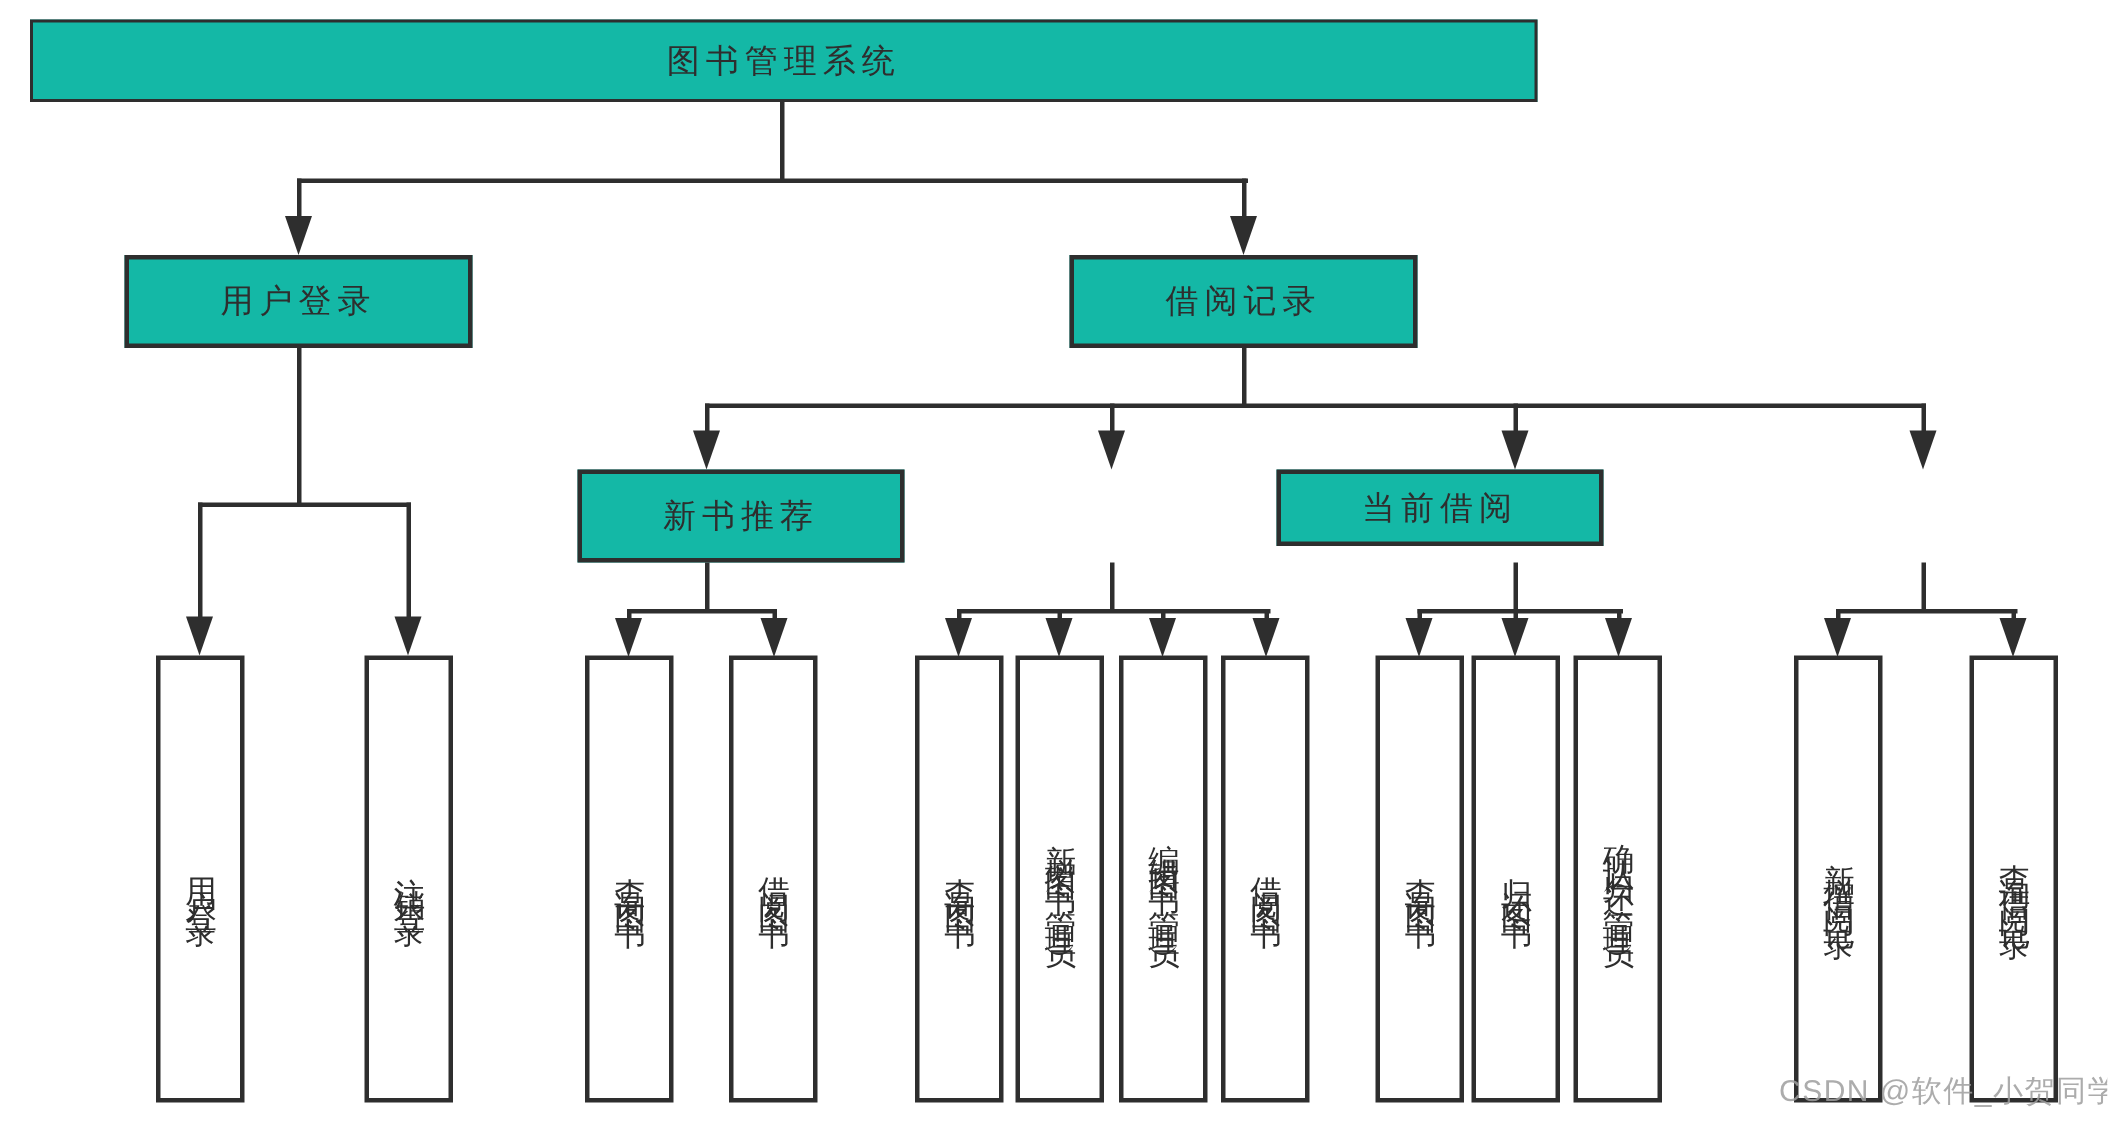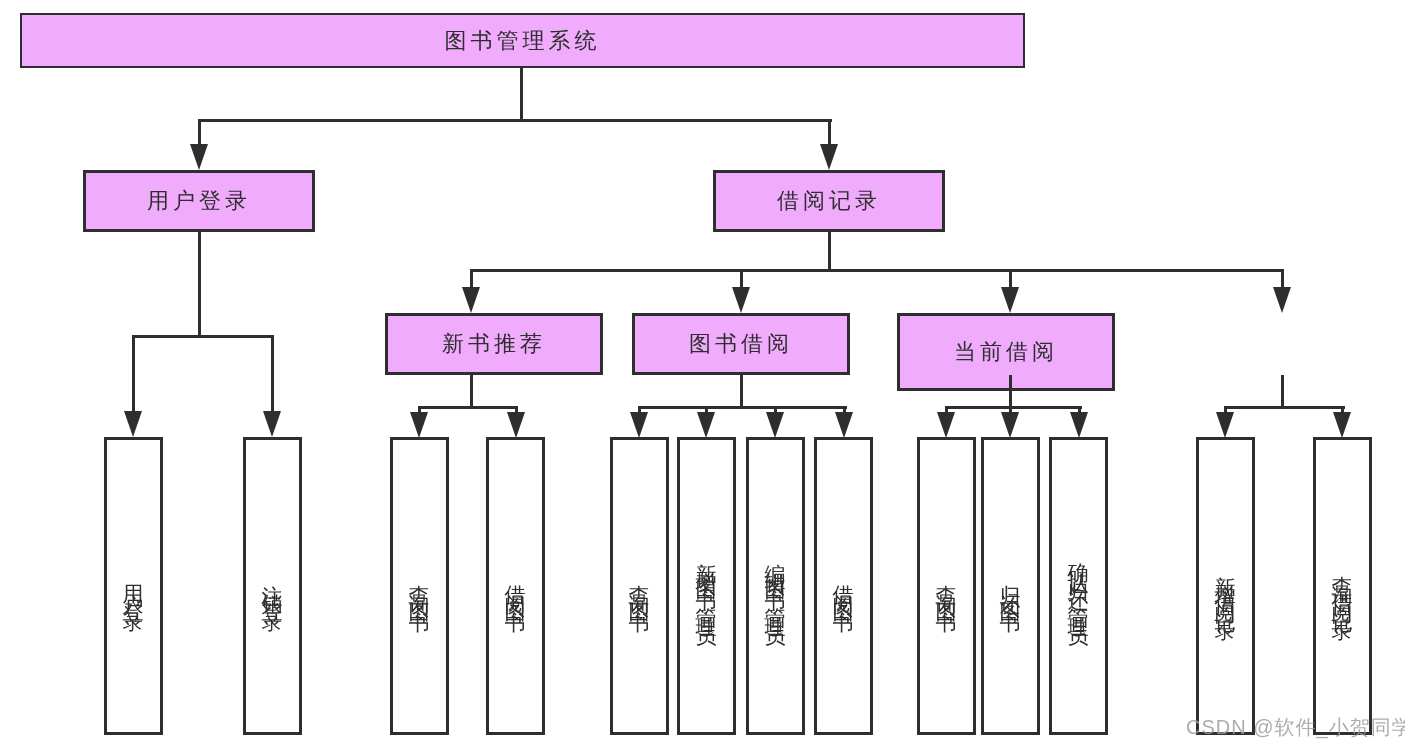--- a/index.html
+++ b/index.html
@@ -8,21 +8,21 @@
     --bg:#ffffff;
     --wm:#9e9e9e;
   }
   html,body{margin:0;padding:0;background:#fff;}
   .canvas{
     position:relative;width:1405px;height:747px;background:var(--bg);
     overflow:hidden;font-family:"Liberation Sans","DejaVu Sans",sans-serif;
   }
   .canvas *{box-sizing:border-box;}
   .box{
-    position:absolute;border:3px solid var(--line);background:#f0abfc;
+    position:absolute;border:3px solid var(--line);background:#14b8a6;
     display:flex;align-items:center;justify-content:center;
   }
   .box span{
     font-size:22px;letter-spacing:4px;color:var(--text);white-space:nowrap;
   }
   .root{left:20px;top:13px;width:1005px;height:55px;border-width:2px;}
   .leaf{
     position:absolute;top:437px;width:59px;height:298px;border:3px solid var(--line);
     background:#fff;display:flex;align-items:center;justify-content:center;
   }
@@ -53,24 +53,21 @@
   <div class="box" style="left:83px;top:170px;width:232px;height:62px;">
     <span>用户登录</span>
   </div>
   <div class="box" style="left:713px;top:170px;width:232px;height:62px;">
     <span>借阅记录</span>
   </div>
 
   <div class="box" style="left:362px;top:313px;width:218px;height:62px;margin-left:23px;">
     <span>新书推荐</span>
   </div>
-  <div class="box" style="left:632px;top:313px;width:218px;height:62px;">
-    <span>图书借阅</span>
-  </div>
-  <div class="box" style="left:897px;top:313px;width:218px;height:78px;">
+  <div class="box" style="left:851px;top:313px;width:218px;height:51px;">
     <span>当前借阅</span>
   </div>
 
   <div class="leaf" style="left:104px;">
     <span>用户登录</span>
   </div>
   <div class="leaf" style="left:243px;">
     <span>注销登录</span>
   </div>
 

